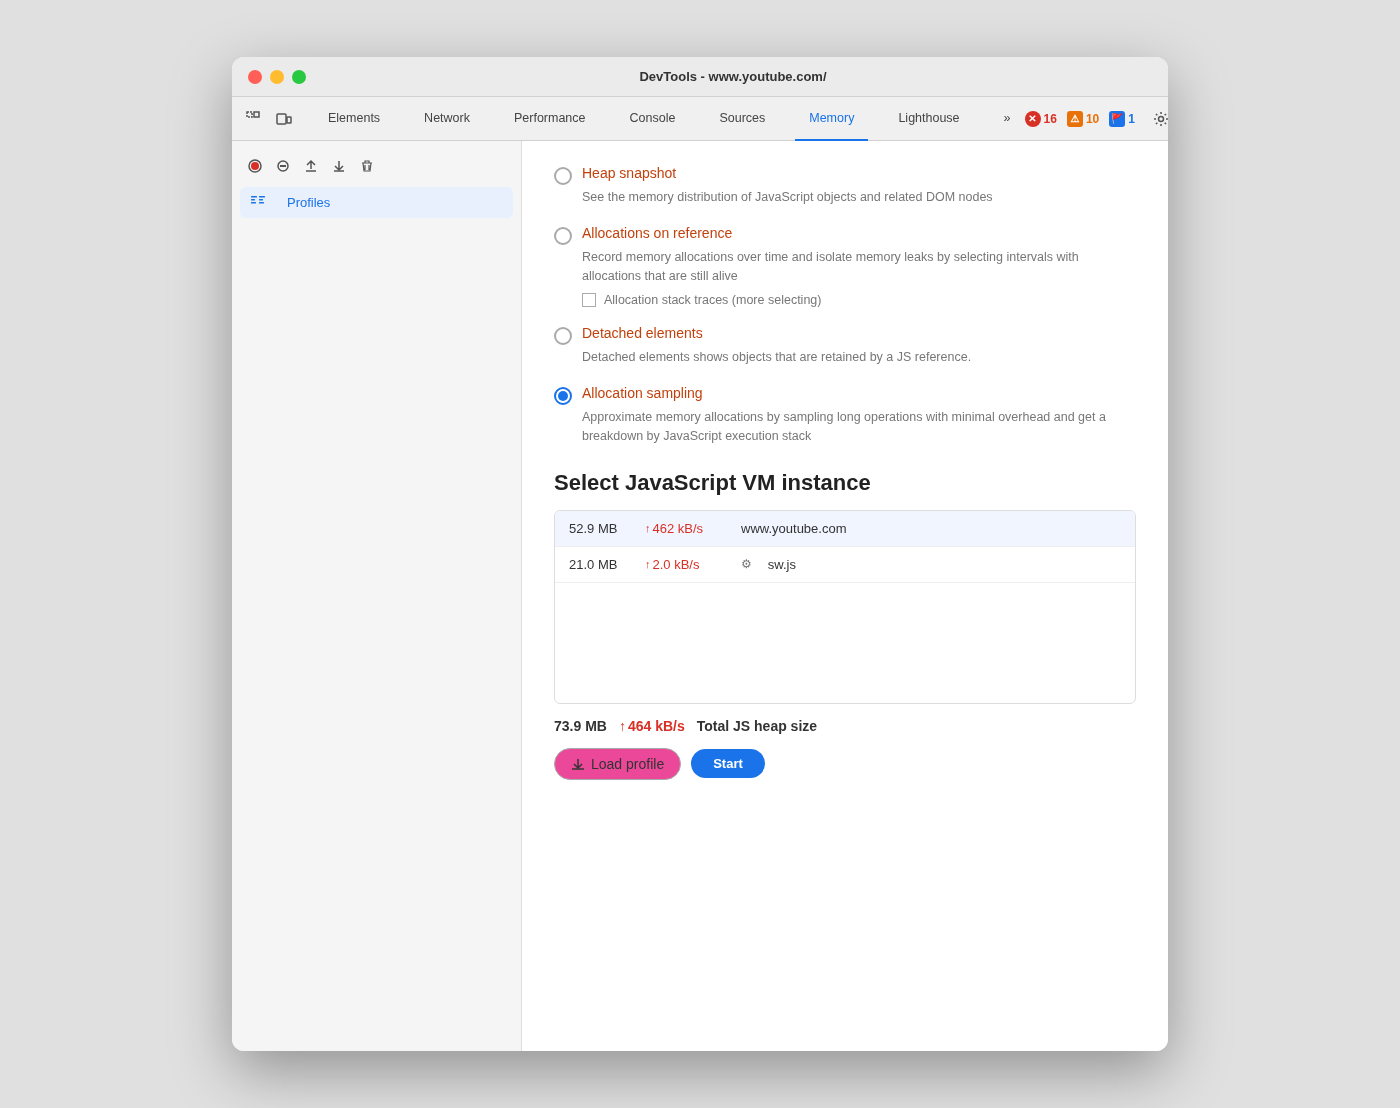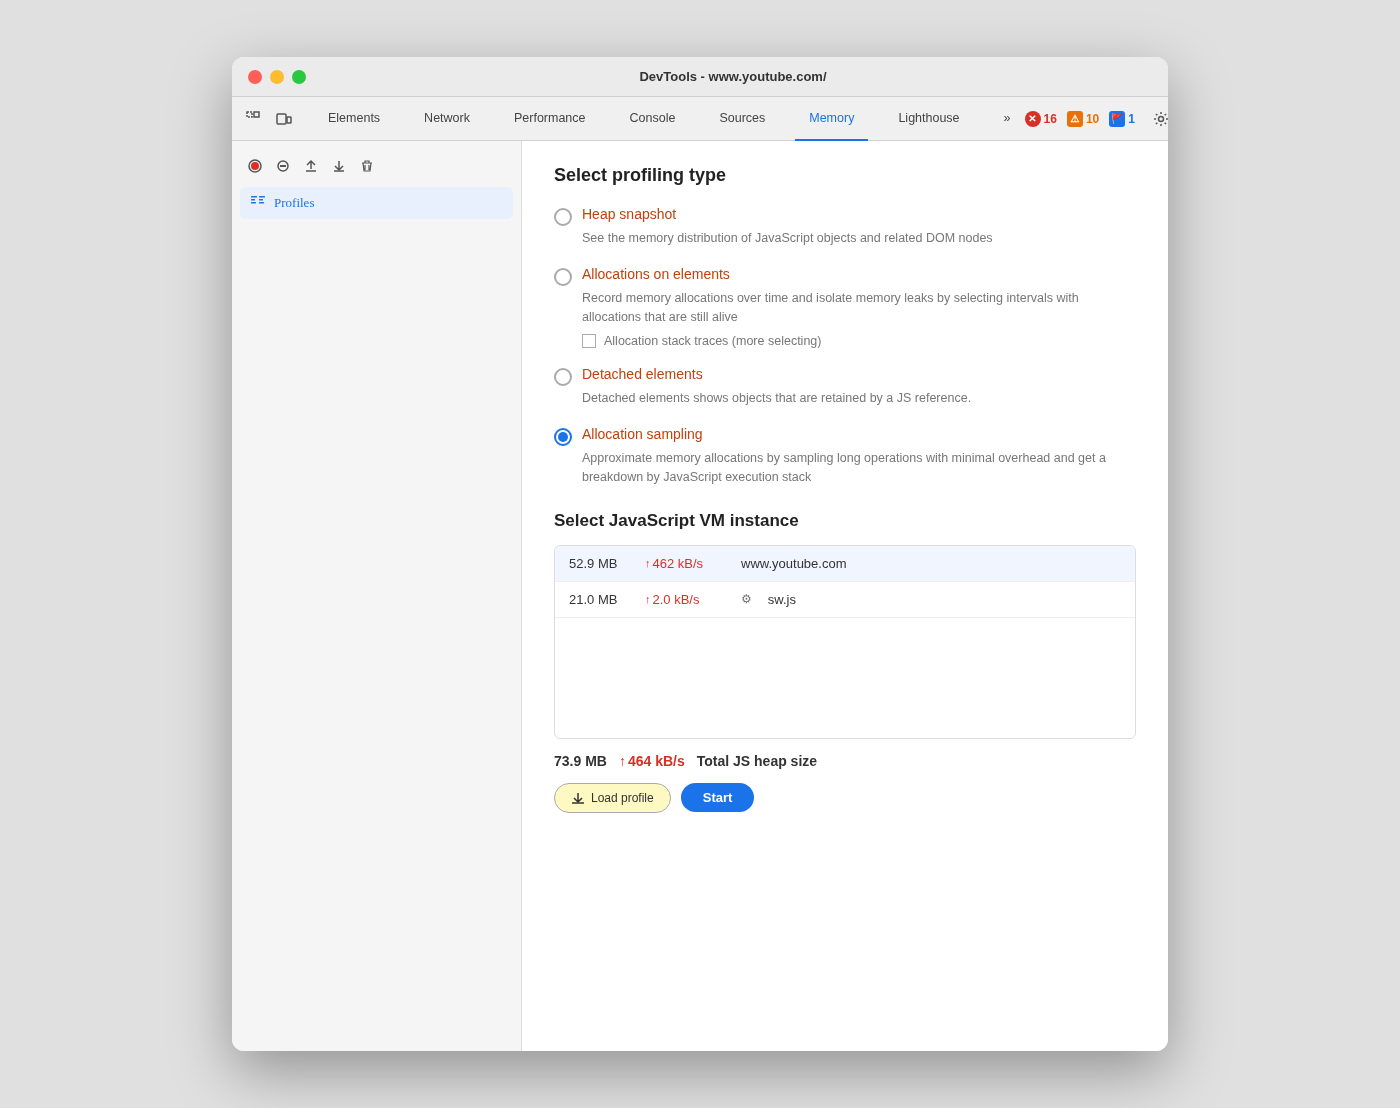--- a/index.html
+++ b/index.html
@@ -136,27 +136,26 @@
       cursor: pointer;
       border-radius: 4px;
       font-size: 13px;
       border: none;
       background: transparent;
       color: #555;
     }
     .sidebar-item {
       display: flex;
       align-items: center;
-      gap: 8px;
+      gap: 21px;
       padding: 6px 10px;
       border-radius: 6px;
       cursor: pointer;
       font-size: 13px;
       font-weight: 500;
-      font-family: Liberation Serif, serif;
     }
     .sidebar-item.active {
       background: #e8f0fe;
       color: #1a73e8;
     }
     .sidebar-item .item-icon {
       color: #1a73e8;
       font-size: 15px;
     }
     .content {
@@ -222,21 +221,21 @@
       width: 14px; height: 14px;
       border: 1.5px solid #aaa;
       background: #fff;
       cursor: pointer;
     }
     .checkbox-label {
       font-size: 12.5px;
       color: #777;
     }
     .vm-section-title {
-      font-size: 17px;
+      font-size: 22px;
       font-weight: 600;
       color: #222;
       margin-top: 24px;
       margin-bottom: 14px;
     }
     .vm-table {
       border: 1px solid #ddd;
       border-radius: 6px;
       overflow: hidden;
     }
@@ -273,22 +272,22 @@
       gap: 10px;
       align-items: center;
     }
     .btn-load {
       display: flex;
       align-items: center;
       gap: 6px;
       padding: 7px 16px;
       border: 1.5px solid #aaa;
       border-radius: 20px;
-      background: #fef9c3;
-      font-size: 12px;
+      background: #ec4899;
+      font-size: 14px;
       color: #333;
       cursor: pointer;
       font-weight: 500;
     }
     .btn-start {
       padding: 7px 22px;
       background: #1a73e8;
       color: white;
       border: none;
       border-radius: 20px;
@@ -414,34 +413,33 @@
             <rect x="9" y="3" width="6" height="1.5" rx="0.5" fill="#1a73e8"></rect>
             <rect x="9" y="6" width="4" height="1.5" rx="0.5" fill="#1a73e8"></rect>
             <rect x="9" y="9" width="5" height="1.5" rx="0.5" fill="#1a73e8"></rect>
           </svg>
         </span>
         <span>Profiles</span>
       </div>
     </div>
 
     <div class="content">
-      <div class="section-title">Select profiling type</div>
 
       <div class="profiling-option">
         <div class="option-row">
           <div class="radio-btn"></div>
           <span class="option-label">Heap snapshot</span>
         </div>
         <div class="option-desc">See the memory distribution of JavaScript objects and related DOM nodes</div>
       </div>
 
       <div class="profiling-option">
         <div class="option-row">
           <div class="radio-btn"></div>
-          <span class="option-label">Allocations on elements</span>
+          <span class="option-label">Allocations on reference</span>
         </div>
         <div class="option-desc">Record memory allocations over time and isolate memory leaks by selecting intervals with allocations that are still alive</div>
         <div class="checkbox-row">
           <div class="checkbox"></div>
           <span class="checkbox-label">Allocation stack traces (more selecting)</span>
         </div>
       </div>
 
       <div class="profiling-option">
         <div class="option-row">

